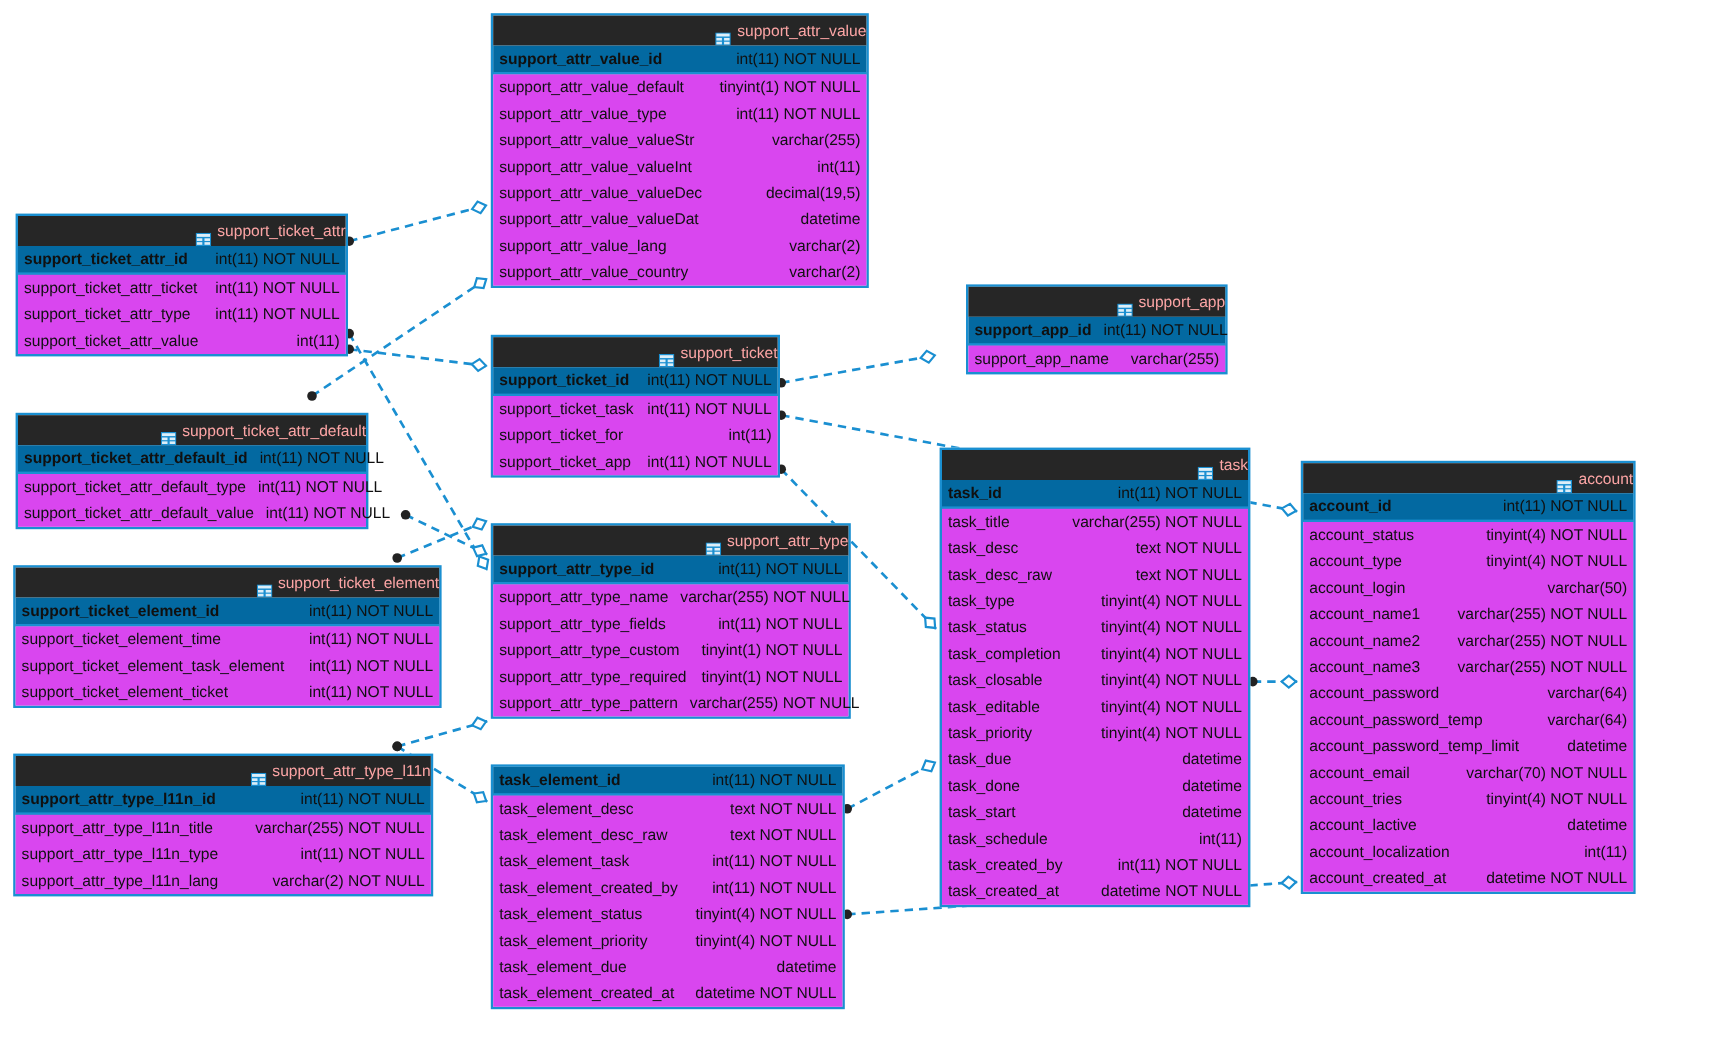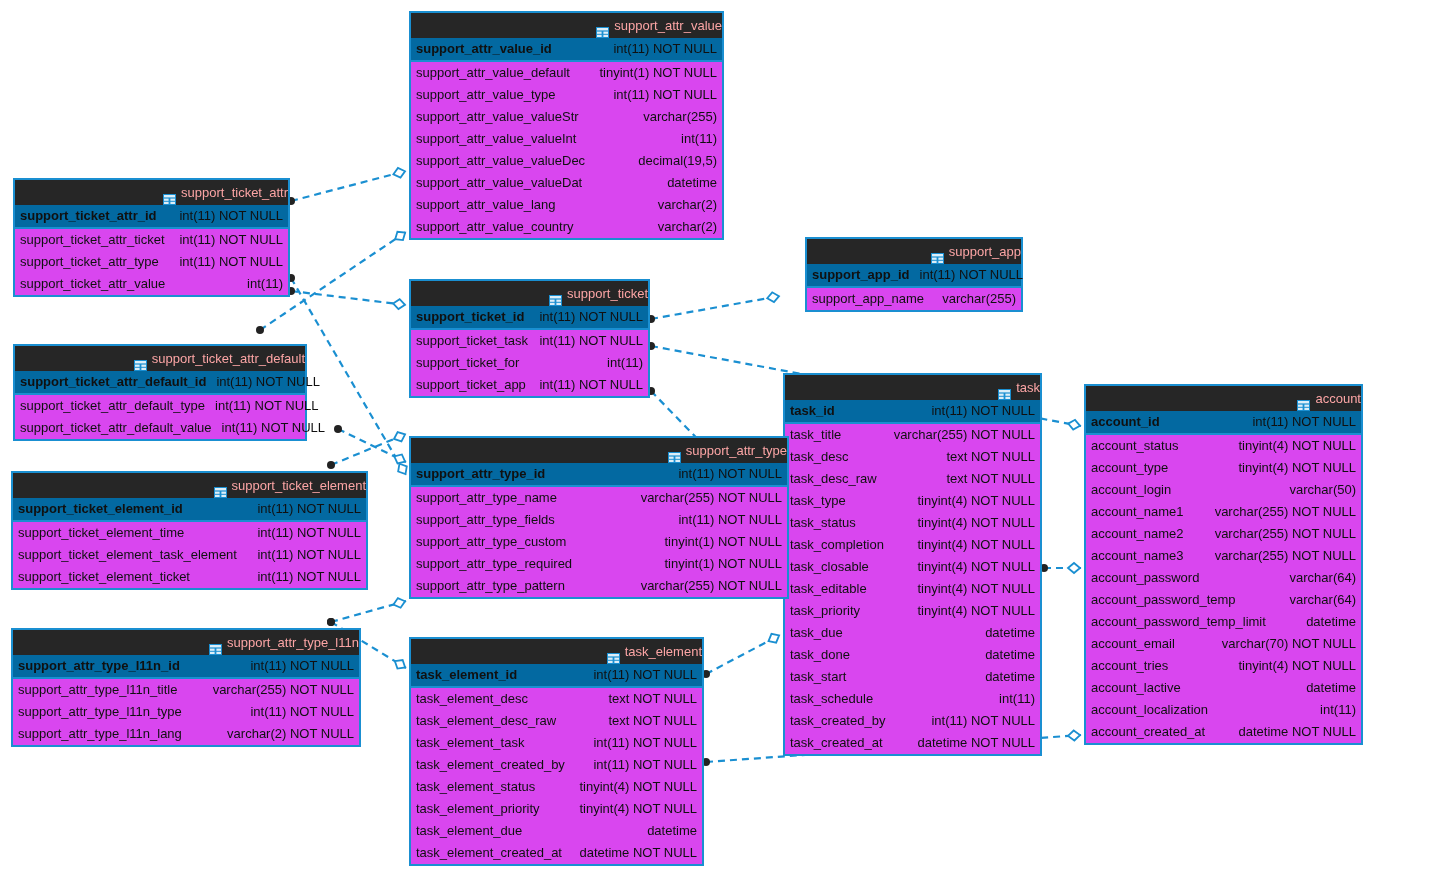--- a/index.html
+++ b/index.html
@@ -474,21 +474,21 @@
         <div class="row">
           <span class="col-name">account_localization</span>
           <span class="col-type">int(11)</span>
         </div>
         <div class="row">
           <span class="col-name">account_created_at</span>
           <span class="col-type">datetime NOT NULL</span>
         </div>
       </div>
     </div>
-    <div class="entity" style="left: 409px; top: 436px; width: 380px;">
+    <div class="entity" style="left: 409px; top: 436px; width: 300px;">
       <div class="entity-header">
         <span class="tbl-icon"><svg viewBox="0 0 13 11" width="13" height="11" xmlns="http://www.w3.org/2000/svg">
             <rect x="0" y="0" width="13" height="11" fill="#1a8fd1"></rect>
             <rect x="1" y="1" width="11" height="2.4" fill="#ffffff" opacity="0.85"></rect>
             <rect x="1" y="4.6" width="4.6" height="2.2" fill="#ffffff" opacity="0.85"></rect>
             <rect x="7.4" y="4.6" width="4.6" height="2.2" fill="#ffffff" opacity="0.85"></rect>
             <rect x="1" y="7.8" width="4.6" height="2.2" fill="#ffffff" opacity="0.85"></rect>
             <rect x="7.4" y="7.8" width="4.6" height="2.2" fill="#ffffff" opacity="0.85"></rect>
           </svg></span>
         <span>support_attr_type</span>
@@ -582,31 +582,20 @@
           <span class="col-name">support_attr_type_l11n_type</span>
           <span class="col-type">int(11) NOT NULL</span>
         </div>
         <div class="row">
           <span class="col-name">support_attr_type_l11n_lang</span>
           <span class="col-type">varchar(2) NOT NULL</span>
         </div>
       </div>
     </div>
     <div class="entity" style="left: 409px; top: 637px; width: 295px;">
-      <div class="entity-header">
-        <span class="tbl-icon"><svg viewBox="0 0 13 11" width="13" height="11" xmlns="http://www.w3.org/2000/svg">
-            <rect x="0" y="0" width="13" height="11" fill="#1a8fd1"></rect>
-            <rect x="1" y="1" width="11" height="2.4" fill="#ffffff" opacity="0.85"></rect>
-            <rect x="1" y="4.6" width="4.6" height="2.2" fill="#ffffff" opacity="0.85"></rect>
-            <rect x="7.4" y="4.6" width="4.6" height="2.2" fill="#ffffff" opacity="0.85"></rect>
-            <rect x="1" y="7.8" width="4.6" height="2.2" fill="#ffffff" opacity="0.85"></rect>
-            <rect x="7.4" y="7.8" width="4.6" height="2.2" fill="#ffffff" opacity="0.85"></rect>
-          </svg></span>
-        <span>task_element</span>
-      </div>
       <div class="pk-section">
         <div class="row pk">
           <span class="col-name">task_element_id</span>
           <span class="col-type">int(11) NOT NULL</span>
         </div>
       </div>
       <div class="cols-section">
         <div class="row">
           <span class="col-name">task_element_desc</span>
           <span class="col-type">text NOT NULL</span>

